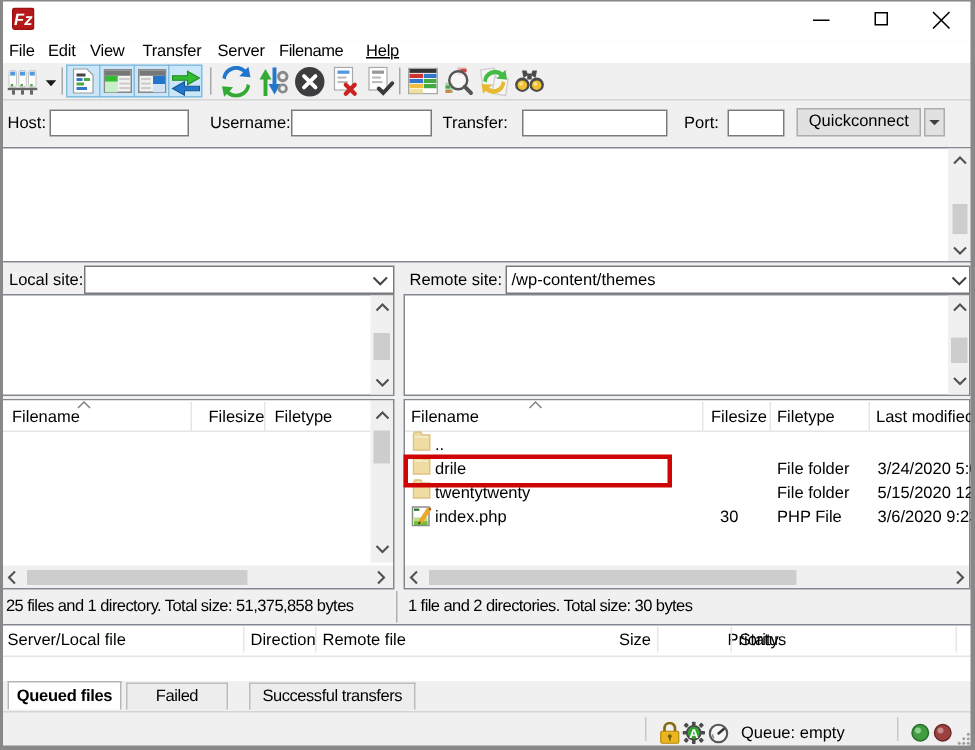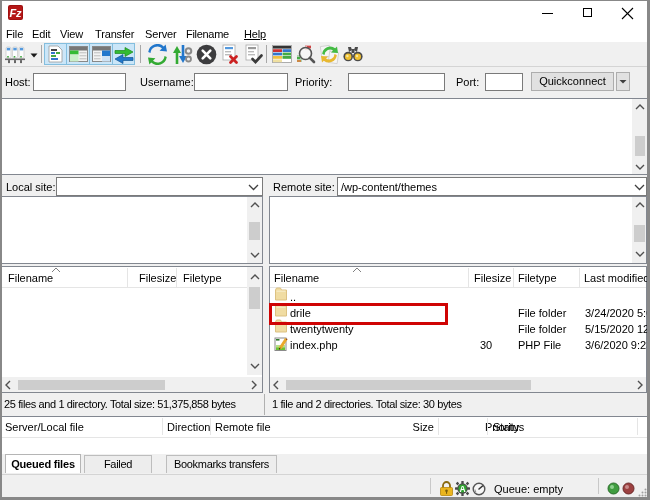--- a/index.html
+++ b/index.html
@@ -208,21 +208,21 @@
   <circle cx="4.4" cy="11" r="1.2" fill="#f8e8a0"></circle>
   <circle cx="14" cy="11" r="1.2" fill="#f8e8a0"></circle>
   <rect x="8.5" y="4" width="3" height="4" fill="#4a4a4a"></rect>
 </svg>
 </div>
 
 <div class="abs lbl" style="left:5px;top:76px;">Host:</div>
 <div class="abs inp" style="left:33px;top:73px;width:93px;height:18px;"></div>
 <div class="abs lbl" style="left:140px;top:76px;">Username:</div>
 <div class="abs inp" style="left:194px;top:73px;width:94px;height:18px;"></div>
-<div class="abs lbl" style="left:295px;top:76px;">Priority:</div>
+<div class="abs lbl" style="left:295px;top:76px;">Transfer:</div>
 <div class="abs inp" style="left:348px;top:73px;width:97px;height:18px;"></div>
 <div class="abs lbl" style="left:456px;top:76px;">Port:</div>
 <div class="abs inp" style="left:485px;top:73px;width:38px;height:18px;"></div>
 <div class="abs" style="left:531px;top:72px;width:83px;height:19px;background:#e1e1e1;border:1px solid #adadad;text-align:center;line-height:17px;">Quickconnect</div>
 <div class="abs" style="left:616px;top:72px;width:14px;height:19px;background:#e1e1e1;border:1px solid #adadad;">
 <svg width="12" height="17">
       <path d="M2.5 7 L6 10.5 L9.5 7 Z" fill="#404040"></path>
     </svg>
 </div>
 
@@ -408,21 +408,21 @@
 <div class="abs lbl" style="left:404px;top:421px;width:30px;text-align:right;">Size</div>
 <div class="abs" style="left:438px;top:418px;width:1px;height:17px;background:#e5e5e5;"></div>
 <div class="abs lbl" style="left:445px;top:421px;margin-left:40px;">Priority</div>
 <div class="abs" style="left:487px;top:418px;width:1px;height:17px;background:#e5e5e5;"></div>
 <div class="abs lbl" style="left:493px;top:421px;">Status</div>
 <div class="abs" style="left:637px;top:418px;width:1px;height:17px;background:#e5e5e5;"></div>
 <div class="abs" style="left:2px;top:437px;width:646px;height:1px;background:#e5e5e5;"></div>
 
 <div class="abs" style="left:5px;top:454px;width:76px;height:19px;background:#fff;border:1px solid #b5b5b5;border-bottom:none;font-weight:bold;text-align:center;line-height:18px;letter-spacing:-0.2px;">Queued files</div>
 <div class="abs" style="left:84px;top:455px;width:68px;height:18px;background:#ededed;border:1px solid #bdbdbd;border-bottom:none;text-align:center;line-height:17px;letter-spacing:-0.3px;">Failed transfers</div>
-<div class="abs" style="left:166px;top:455px;width:111px;height:18px;background:#ededed;border:1px solid #bdbdbd;border-bottom:none;text-align:center;line-height:17px;letter-spacing:-0.3px;">Bookmarks transfers</div>
+<div class="abs" style="left:166px;top:455px;width:111px;height:18px;background:#ededed;border:1px solid #bdbdbd;border-bottom:none;text-align:center;line-height:17px;letter-spacing:-0.3px;">Successful transfers</div>
 
 <div class="abs" style="left:2px;top:474px;width:645px;height:23px;background:#f0f0f0;border-top:1px solid #d4d4d4;"></div>
 <div class="abs" style="left:430px;top:478px;width:1px;height:16px;background:#c8c8c8;"></div>
 
 <div class="abs" style="left:439px;top:481px;">
 <svg width="15" height="15">
   <path d="M4 7 L4 4.5 A 3.5 3.5 0 0 1 11 4.5 L11 7" fill="none" stroke="#8a6a10" stroke-width="1.8"></path>
   <rect x="1.5" y="6.5" width="12" height="8" rx="1" fill="#eab51e" stroke="#b8860b" stroke-width="0.8"></rect>
   <circle cx="7.5" cy="9.8" r="1.3" fill="#7a5c08"></circle>
       <rect x="7" y="10.3" width="1.1" height="2.5" fill="#7a5c08"></rect>

